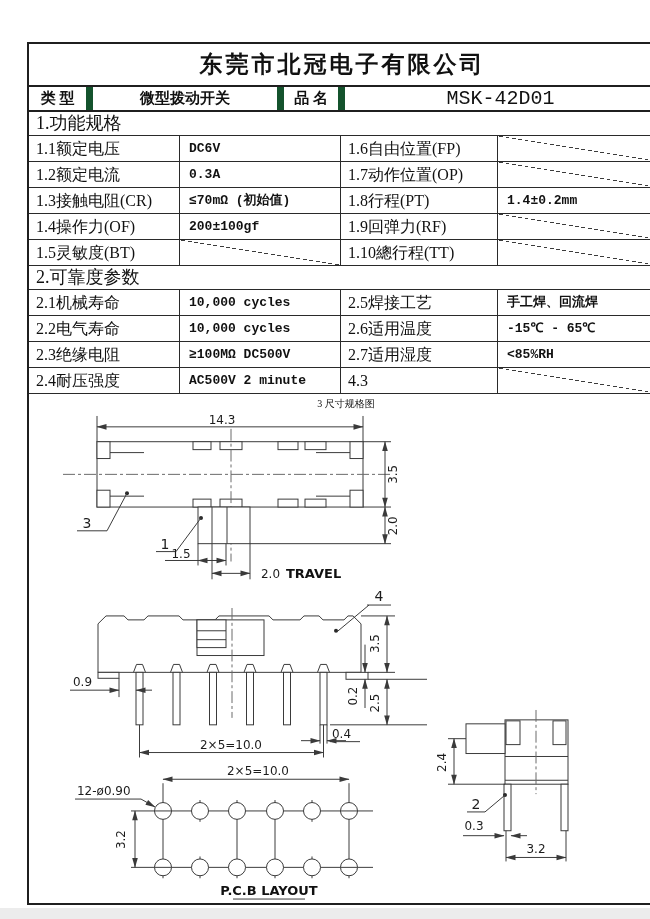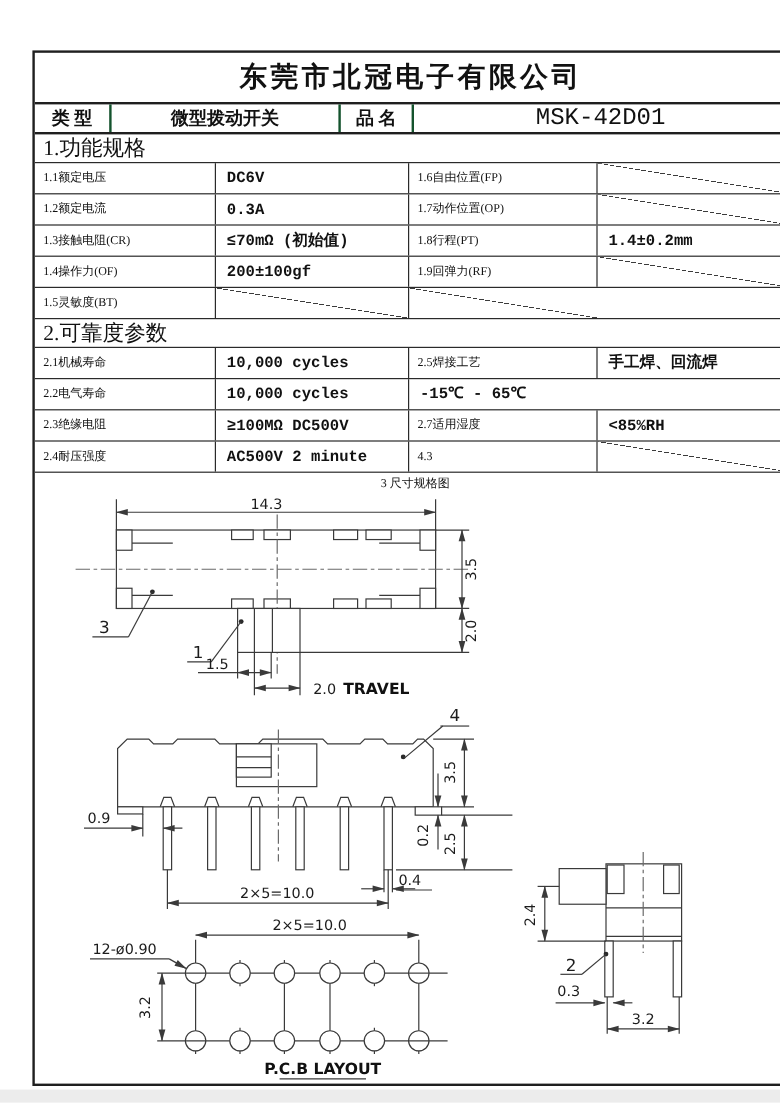--- a/index.html
+++ b/index.html
@@ -13,28 +13,28 @@
     position:absolute;left:27px;top:42px;width:631px;height:863px;
     border:2px solid #1f1f1f;box-sizing:border-box;background:#fff;overflow:hidden;
   }
   .company{
     height:41px;border-bottom:2px solid #1f1f1f;display:flex;align-items:center;justify-content:center;
     font-size:23px;font-weight:bold;letter-spacing:3px;
   }
   .typerow{
     display:grid;grid-template-columns:64px 191px 61px 1fr;height:23px;border-bottom:2px solid #1f1f1f;
   }
-  .typerow .c{border-right:2px solid #14532d;display:flex;align-items:center;justify-content:center;
+  .typerow .c{border-right:7px solid #14532d;display:flex;align-items:center;justify-content:center;
     font-size:15px;font-weight:bold;white-space:nowrap;}
   .typerow .c:last-child{border-right:none;font-weight:normal;font-family:"Liberation Mono",monospace;font-size:20px;}
   .sec-title{height:23px;line-height:23px;padding-left:7px;font-size:18px;border-bottom:1px solid #2a2a2a;}
   .srow{display:grid;grid-template-columns:151px 161px 157px 1fr;height:25px;border-bottom:1px solid #2a2a2a;}
   .srow .c{border-right:1px solid #2a2a2a;line-height:25px;white-space:nowrap;overflow:hidden;}
   .srow .c:last-child{border-right:none;}
-  .lab{padding-left:7px;font-size:10px;}
+  .lab{padding-left:7px;font-size:16px;}
   .val{padding-left:9px;font-size:13px;font-family:"Liberation Mono",monospace;font-weight:bold;}
   .na{background:linear-gradient(to top right,rgba(0,0,0,0) 49.4%,#3c3c3c 49.4%,#3c3c3c 50.6%,rgba(0,0,0,0) 50.6%);}
   .sec3-title{height:19px;line-height:19px;padding-left:7px;font-size:10px;text-align:center;}
   svg{display:block;}
   .ln{stroke:#3a3a3a;stroke-width:1;fill:none;}
   .fw{stroke:#3a3a3a;stroke-width:1;fill:#ffffff;}
   .cl{stroke:#6a6a6a;stroke-width:1;fill:none;stroke-dasharray:12 3 3 3;}
   .dim{stroke:#3a3a3a;stroke-width:1;fill:none;marker-start:url(#ar);marker-end:url(#ar);}
   .a1{stroke:#3a3a3a;stroke-width:1;fill:none;marker-end:url(#ar);}
   .dt{font-family:"DejaVu Sans",sans-serif;font-size:12px;fill:#1c1c1c;}
@@ -80,34 +80,36 @@
   </div>
   <div class="srow">
     <div class="c lab">1.4操作力(OF)</div>
     <div class="c val">200±100gf</div>
     <div class="c lab">1.9回弹力(RF)</div>
     <div class="c val na"></div>
   </div>
   <div class="srow">
     <div class="c lab">1.5灵敏度(BT)</div>
     <div class="c val na"></div>
+    <div class="c lab">1.10總行程(TT)</div>
     <div class="c val na"></div>
   </div>
 
   <div class="sec-title">2.可靠度参数</div>
 
   <div class="srow">
     <div class="c lab">2.1机械寿命</div>
     <div class="c val">10,000 cycles</div>
     <div class="c lab">2.5焊接工艺</div>
     <div class="c val">手工焊、回流焊</div>
   </div>
   <div class="srow">
     <div class="c lab">2.2电气寿命</div>
     <div class="c val">10,000 cycles</div>
+    <div class="c lab">2.6适用温度</div>
     <div class="c val">-15℃ - 65℃</div>
   </div>
   <div class="srow">
     <div class="c lab">2.3绝缘电阻</div>
     <div class="c val">≥100MΩ DC500V</div>
     <div class="c lab">2.7适用湿度</div>
     <div class="c val">&lt;85%RH</div>
   </div>
   <div class="srow">
     <div class="c lab">2.4耐压强度</div>

